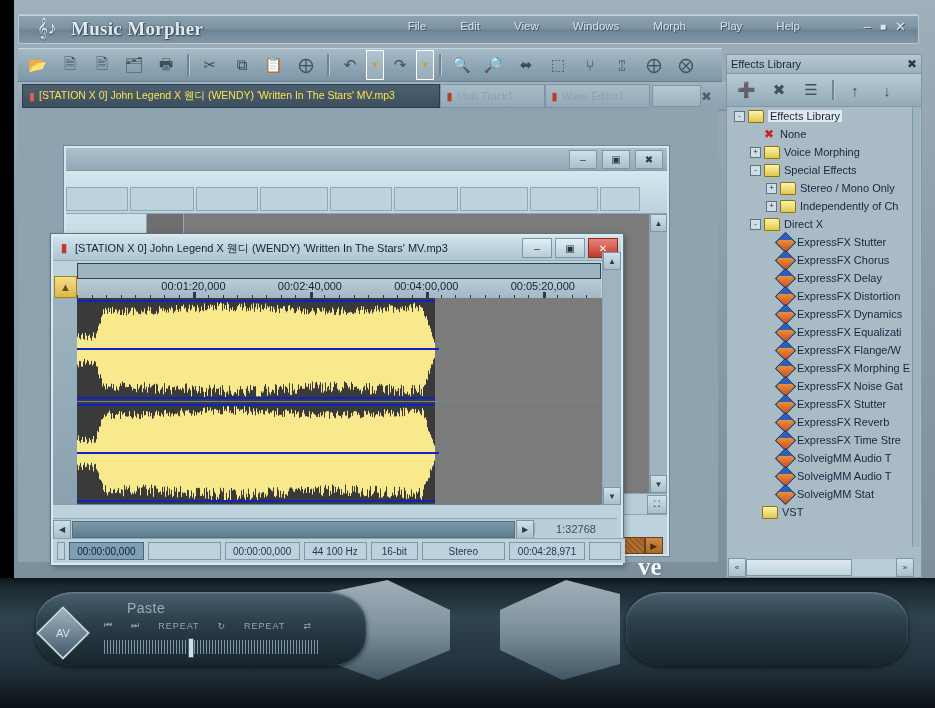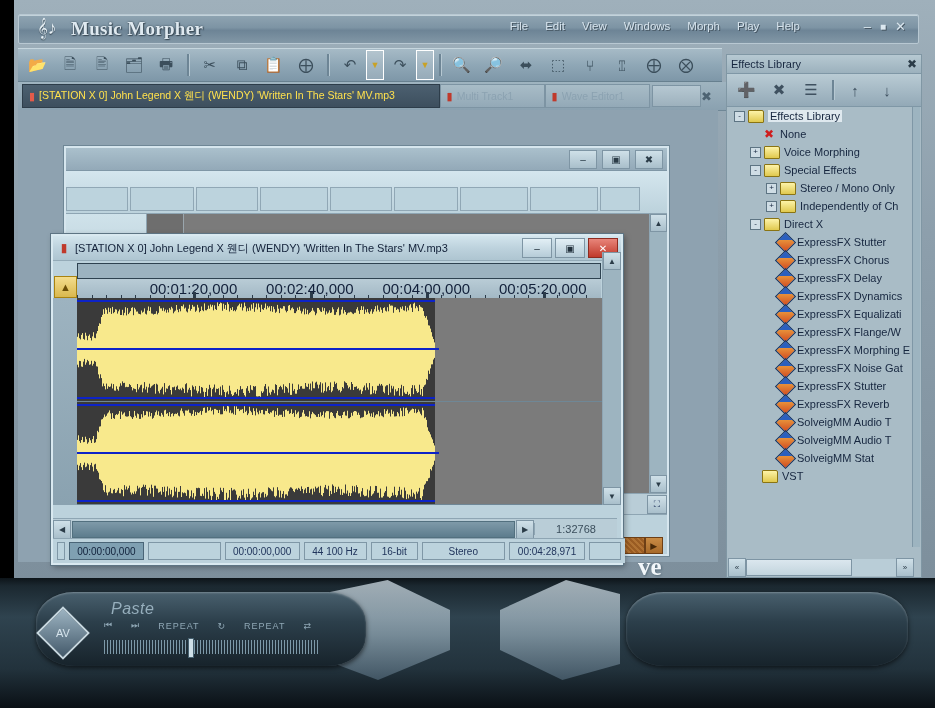--- a/index.html
+++ b/index.html
@@ -13,21 +13,21 @@
      background:linear-gradient(180deg,#9fb0bb 0%,#8d9fac 40%,#7d8f9c 100%);}
   .titlebar{position:absolute;left:18px;top:14px;width:899px;height:28px;
      background:linear-gradient(180deg,#8fa4b2 0%,#7d94a4 45%,#6d8496 55%,#8297a6 100%);
      border:1px solid #b8c8d2;border-radius:2px;box-shadow:inset 0 1px 0 #c3d2da;}
   .tb-logo{position:absolute;left:8px;top:3px;width:40px;height:21px;
      display:flex;align-items:center;justify-content:center;color:#e9f2f7;font-size:18px;
      text-shadow:0 1px 1px #2d3d48;}
   .tb-title{position:absolute;left:52px;top:3px;height:22px;line-height:22px;
      font-family:"Liberation Serif","DejaVu Serif",serif;font-size:19px;font-weight:bold;
      color:#dfe9f0;text-shadow:1px 1px 1px #3a4a56,0 0 2px #2f3f4a;letter-spacing:.3px;}
-  .tb-menu{position:absolute;right:118px;top:5px;display:flex;gap:17px;}
+  .tb-menu{position:absolute;right:118px;top:5px;display:flex;gap:34px;}
   .tb-menu span{color:#d6e3ec;font-size:11.5px;text-shadow:1px 1px 0 #43535f;cursor:default;}
   .tb-wbtns{position:absolute;right:12px;top:4px;display:flex;gap:9px;align-items:center;}
   .tb-wbtns i{font-style:normal;color:#dbe7ef;font-size:13px;text-shadow:1px 1px 0 #43535f;cursor:default;}
 
   
   .toolbar{position:absolute;left:18px;top:48px;width:700px;height:32px;
      background:linear-gradient(180deg,#a6bac6 0%,#8fa7b6 50%,#7e97a8 100%);
      border-top:1px solid #c6d6de;border-bottom:1px solid #67808f;display:flex;align-items:center;padding-left:4px;}
   .tbtn{width:30px;height:28px;display:flex;align-items:center;justify-content:center;
      font-size:15px;color:#3c4f5c;cursor:default;border:1px solid transparent;}
@@ -101,21 +101,21 @@
   .ww-ico{width:16px;text-align:center;color:#c0392b;font-size:12px;}
   .ww-name{flex:1;font-size:11px;color:#122038;padding-left:3px;white-space:nowrap;overflow:hidden;}
   .ww-btn{width:28px;height:18px;margin-left:3px;border:1px solid #7e95a4;
      background:linear-gradient(180deg,#e2eff5,#b6ccd8);display:flex;align-items:center;justify-content:center;
      font-size:10px;color:#22313c;cursor:default;}
   .ww-btn.close{background:linear-gradient(180deg,#e8857a,#c0392b);color:#fff;border:1px solid #8d2b20;}
 
   .ww-topscroll{height:14px;margin:2px 20px 0 24px;background:#9cb3c0;border:1px solid #2e4250;}
   .ww-ruler{position:relative;height:22px;margin-left:24px;margin-right:20px;
      background:linear-gradient(180deg,#b9ccd6,#9fb5c2);border-bottom:1px solid #6f8796;overflow:hidden;}
-  .ru-lab{position:absolute;top:1px;font-size:15px;color:#12203a;transform:translateX(-50%);}
+  .ru-lab{position:absolute;top:1px;font-size:11px;color:#12203a;transform:translateX(-50%);}
   .ru-tick{position:absolute;bottom:1px;width:1px;height:5px;background:#2a3a49;}
   .ru-tick.maj{width:3px;height:8px;}
   .ww-upbtn{position:absolute;left:1px;top:40px;width:21px;height:20px;border:1px solid #a98310;
      background:linear-gradient(180deg,#f4dd8d,#d9b84e);display:flex;align-items:center;justify-content:center;
      font-size:11px;color:#6c4f07;cursor:default;}
 
   .ww-chanwrap{position:absolute;left:0;top:62px;width:564px;height:207px;display:flex;}
   .ww-scalecol{width:24px;background:linear-gradient(180deg,#9db3c0,#8aa2b0);}
   .ww-plots{flex:1;display:flex;flex-direction:column;}
   .chan{position:relative;flex:1;border-bottom:1px solid #6f8796;overflow:hidden;}
@@ -166,21 +166,21 @@
      background:linear-gradient(180deg,#0d1419 0%,#1b2830 6%,#2f434f 30%,#22323c 70%,#0a1015 100%);}
   .pod{position:absolute;top:14px;height:74px;border-radius:38px/30px;
      background:linear-gradient(180deg,#49606e 0%,#2c3f4b 40%,#17232b 100%);
      box-shadow:inset 0 1px 2px rgba(255,255,255,.25),0 2px 5px rgba(0,0,0,.6);}
   .pod.left{left:36px;width:330px;}
   .pod.right{left:626px;width:282px;}
   .podwing{position:absolute;top:2px;width:120px;height:100px;
      background:linear-gradient(180deg,#cfdce4,#8fa4b1 55%,#4d6373);opacity:.75;}
   .podwing.l{left:330px;clip-path:polygon(0 12%,48% 0,100% 30%,100% 70%,40% 100%,0 82%);}
   .podwing.r{left:500px;clip-path:polygon(0 30%,55% 0,100% 14%,100% 84%,52% 100%,0 70%);}
-  .paste-lbl{position:absolute;left:111px;top:22px;font-size:16px;color:#97afbd;letter-spacing:.5px;font-style:italic;}
+  .paste-lbl{position:absolute;left:127px;top:22px;font-size:14px;color:#97afbd;letter-spacing:.5px;}
   .transport{position:absolute;left:104px;top:42px;display:flex;align-items:center;gap:18px;
      font-size:9px;color:#8fa7b5;letter-spacing:1px;}
   .diamond{position:absolute;left:44px;top:36px;width:34px;height:34px;transform:rotate(45deg);
      background:linear-gradient(135deg,#9db4c2,#43596a);border:2px solid #c6d6de;}
   .diamond i{position:absolute;inset:5px;transform:rotate(-45deg);display:flex;align-items:center;
      justify-content:center;font-size:11px;color:#d6e4ec;font-style:normal;}
   .seekbar{position:absolute;left:104px;top:62px;width:216px;height:14px;
      background:repeating-linear-gradient(90deg,#7d99a8 0 1px,transparent 1px 3px);}
   .seekhandle{position:absolute;left:84px;top:-2px;width:4px;height:18px;background:#cfe0e8;border:1px solid #46606f;}
 </style>
@@ -1236,20 +1236,26 @@
         <div class="trow">
           <span style="width: 38px; flex: 0 0 auto;"></span>
           <span class="noexp"></span>
           <span class="fxicon"></span>
           <span class="lab">ExpressFX Delay</span>
         </div>
         <div class="trow">
           <span style="width: 38px; flex: 0 0 auto;"></span>
           <span class="noexp"></span>
           <span class="fxicon"></span>
+          <span class="lab">ExpressFX Distortion</span>
+        </div>
+        <div class="trow">
+          <span style="width: 38px; flex: 0 0 auto;"></span>
+          <span class="noexp"></span>
+          <span class="fxicon"></span>
           <span class="lab">ExpressFX Dynamics</span>
         </div>
         <div class="trow">
           <span style="width: 38px; flex: 0 0 auto;"></span>
           <span class="noexp"></span>
           <span class="fxicon"></span>
           <span class="lab">ExpressFX Equalizati</span>
         </div>
         <div class="trow">
           <span style="width: 38px; flex: 0 0 auto;"></span>
@@ -1273,20 +1279,26 @@
           <span style="width: 38px; flex: 0 0 auto;"></span>
           <span class="noexp"></span>
           <span class="fxicon"></span>
           <span class="lab">ExpressFX Stutter</span>
         </div>
         <div class="trow">
           <span style="width: 38px; flex: 0 0 auto;"></span>
           <span class="noexp"></span>
           <span class="fxicon"></span>
           <span class="lab">ExpressFX Reverb</span>
+        </div>
+        <div class="trow">
+          <span style="width: 38px; flex: 0 0 auto;"></span>
+          <span class="noexp"></span>
+          <span class="fxicon"></span>
+          <span class="lab">ExpressFX Time Stre</span>
         </div>
         <div class="trow">
           <span style="width: 38px; flex: 0 0 auto;"></span>
           <span class="noexp"></span>
           <span class="fxicon"></span>
           <span class="lab">SolveigMM Audio T</span>
         </div>
         <div class="trow">
           <span style="width: 38px; flex: 0 0 auto;"></span>
           <span class="noexp"></span>

